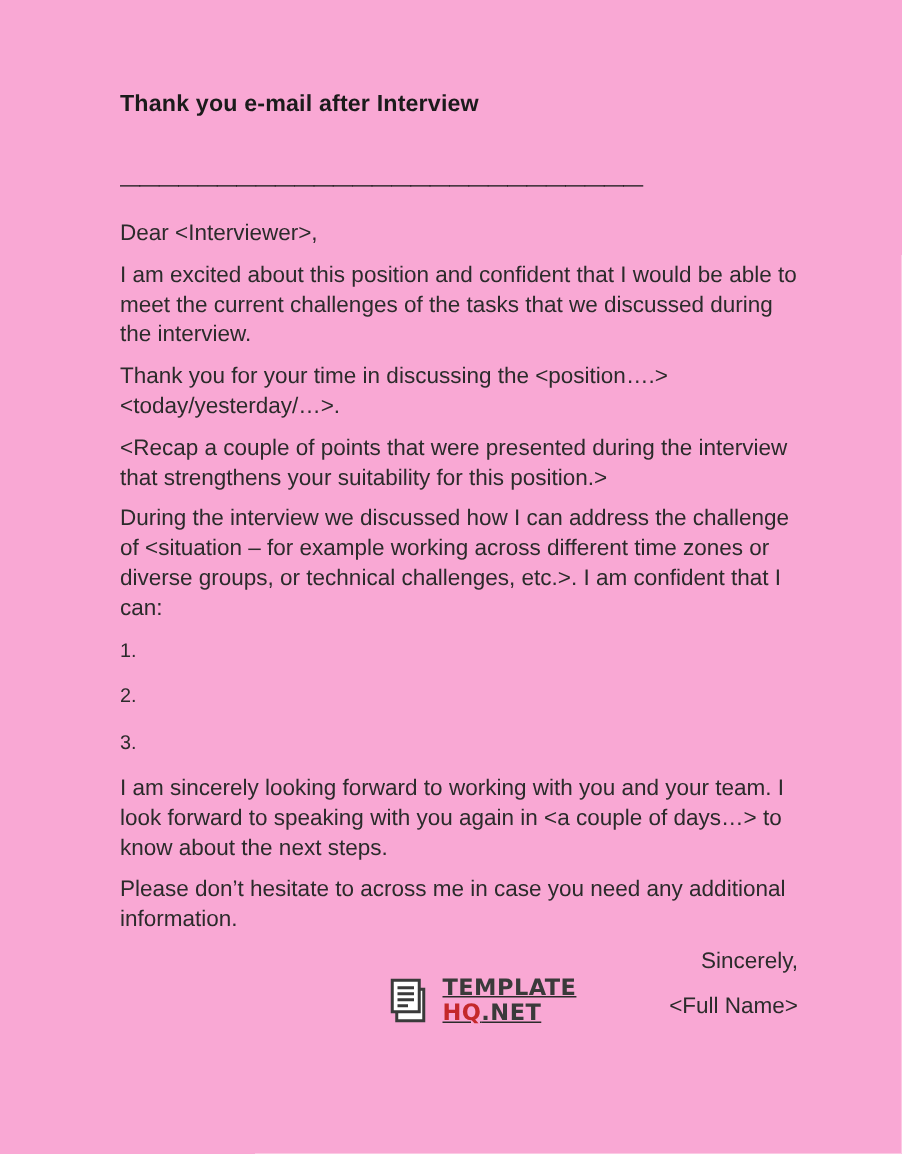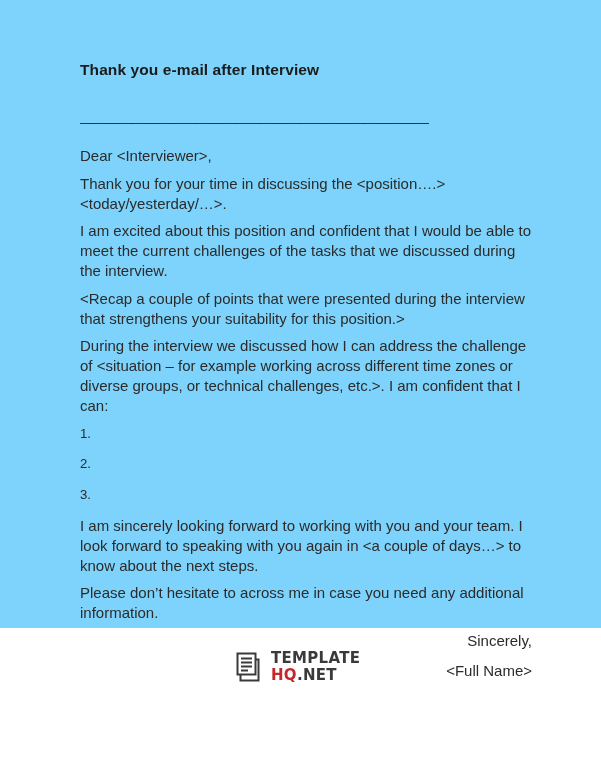--- a/index.html
+++ b/index.html
@@ -11,22 +11,22 @@
     width: 601px;
     height: 769px;
     overflow: hidden;
     font-family: "Liberation Sans", sans-serif;
     color: #2b2b2b;
     -webkit-font-smoothing: antialiased;
   }
   .page {
     position: relative;
     width: 601px;
-    height: 628px;
-    background: #7dd3fc;
+    height: 769px;
+    background: #f9a8d4;
     box-sizing: border-box;
   }
   .content {
     position: absolute;
     left: 80px;
     top: 60px;
     width: 452px;
   }
   .doc-title {
     font-size: 15.5px;
@@ -67,27 +67,28 @@
     color: #2b2b2b;
     margin: 0 0 11px 0;
   }
   .sig-block p {
     margin: 0 0 10px 0;
     text-align: right;
   }
   
   .logo {
     position: absolute;
-    left: 236px;
+    left: 260px;
     top: 649px;
     width: 120px;
     height: 36px;
     display: flex;
     align-items: center;
     gap: 5px;
+    text-decoration: underline;
   }
   .logo-icon {
     position: relative;
     width: 30px;
     height: 32px;
     flex: 0 0 auto;
   }
   .logo-text {
     display: flex;
     flex-direction: column;
@@ -116,23 +117,23 @@
 <div class="page">
 
   <div class="content">
 
     <h1 class="doc-title">Thank you e-mail after Interview</h1>
 
     <div class="rule">———————————————————————————</div>
 
     <p class="para">Dear &lt;Interviewer&gt;,</p>
 
+    <p class="para">I am excited about this position and confident that I would be able to meet the current challenges of the tasks that we discussed during the interview.</p>
+
     <p class="para">Thank you for your time in discussing the &lt;position….&gt; &lt;today/yesterday/…&gt;.</p>
-
-    <p class="para">I am excited about this position and confident that I would be able to meet the current challenges of the tasks that we discussed during the interview.</p>
 
     <p class="para">&lt;Recap a couple of points that were presented during the interview that strengthens your suitability for this position.&gt;</p>
 
     <p class="para">During the interview we discussed how I can address the challenge of &lt;situation – for example working across different time zones or diverse groups, or technical challenges, etc.&gt;. I am confident that I can:</p>
 
     <ol class="steps">
       <li>1.</li>
       <li>2.</li>
       <li>3.</li>
     </ol>

